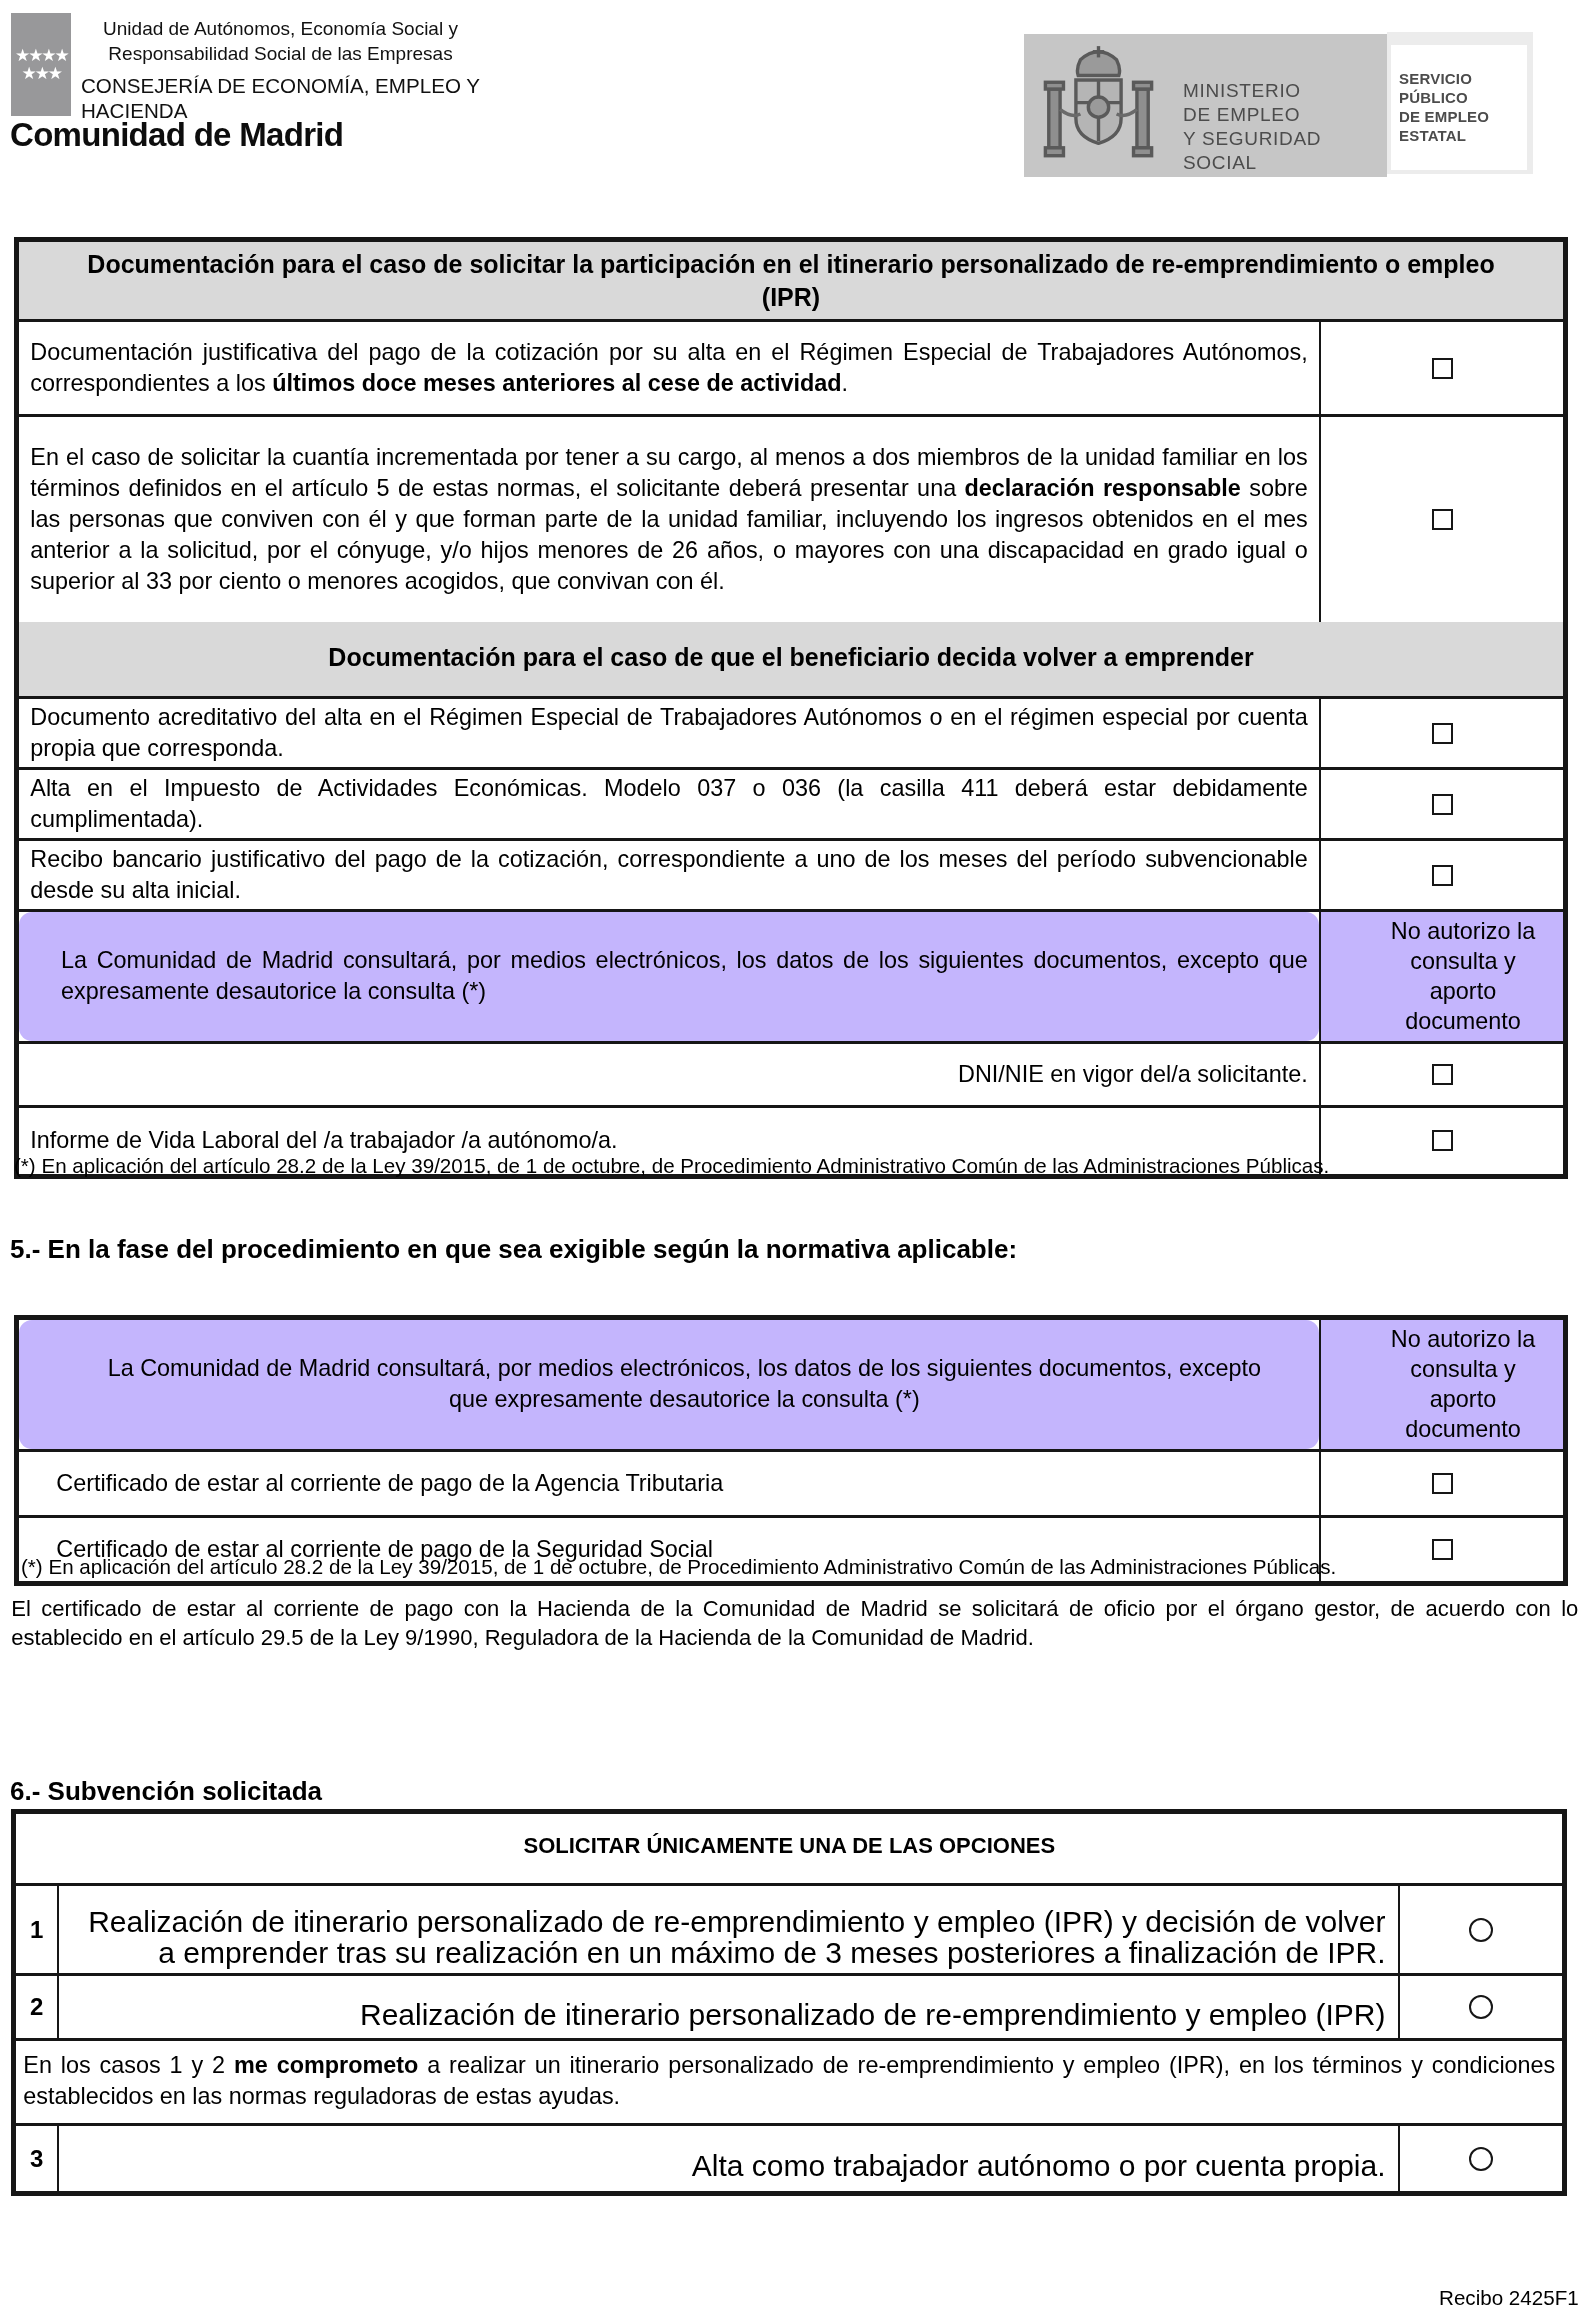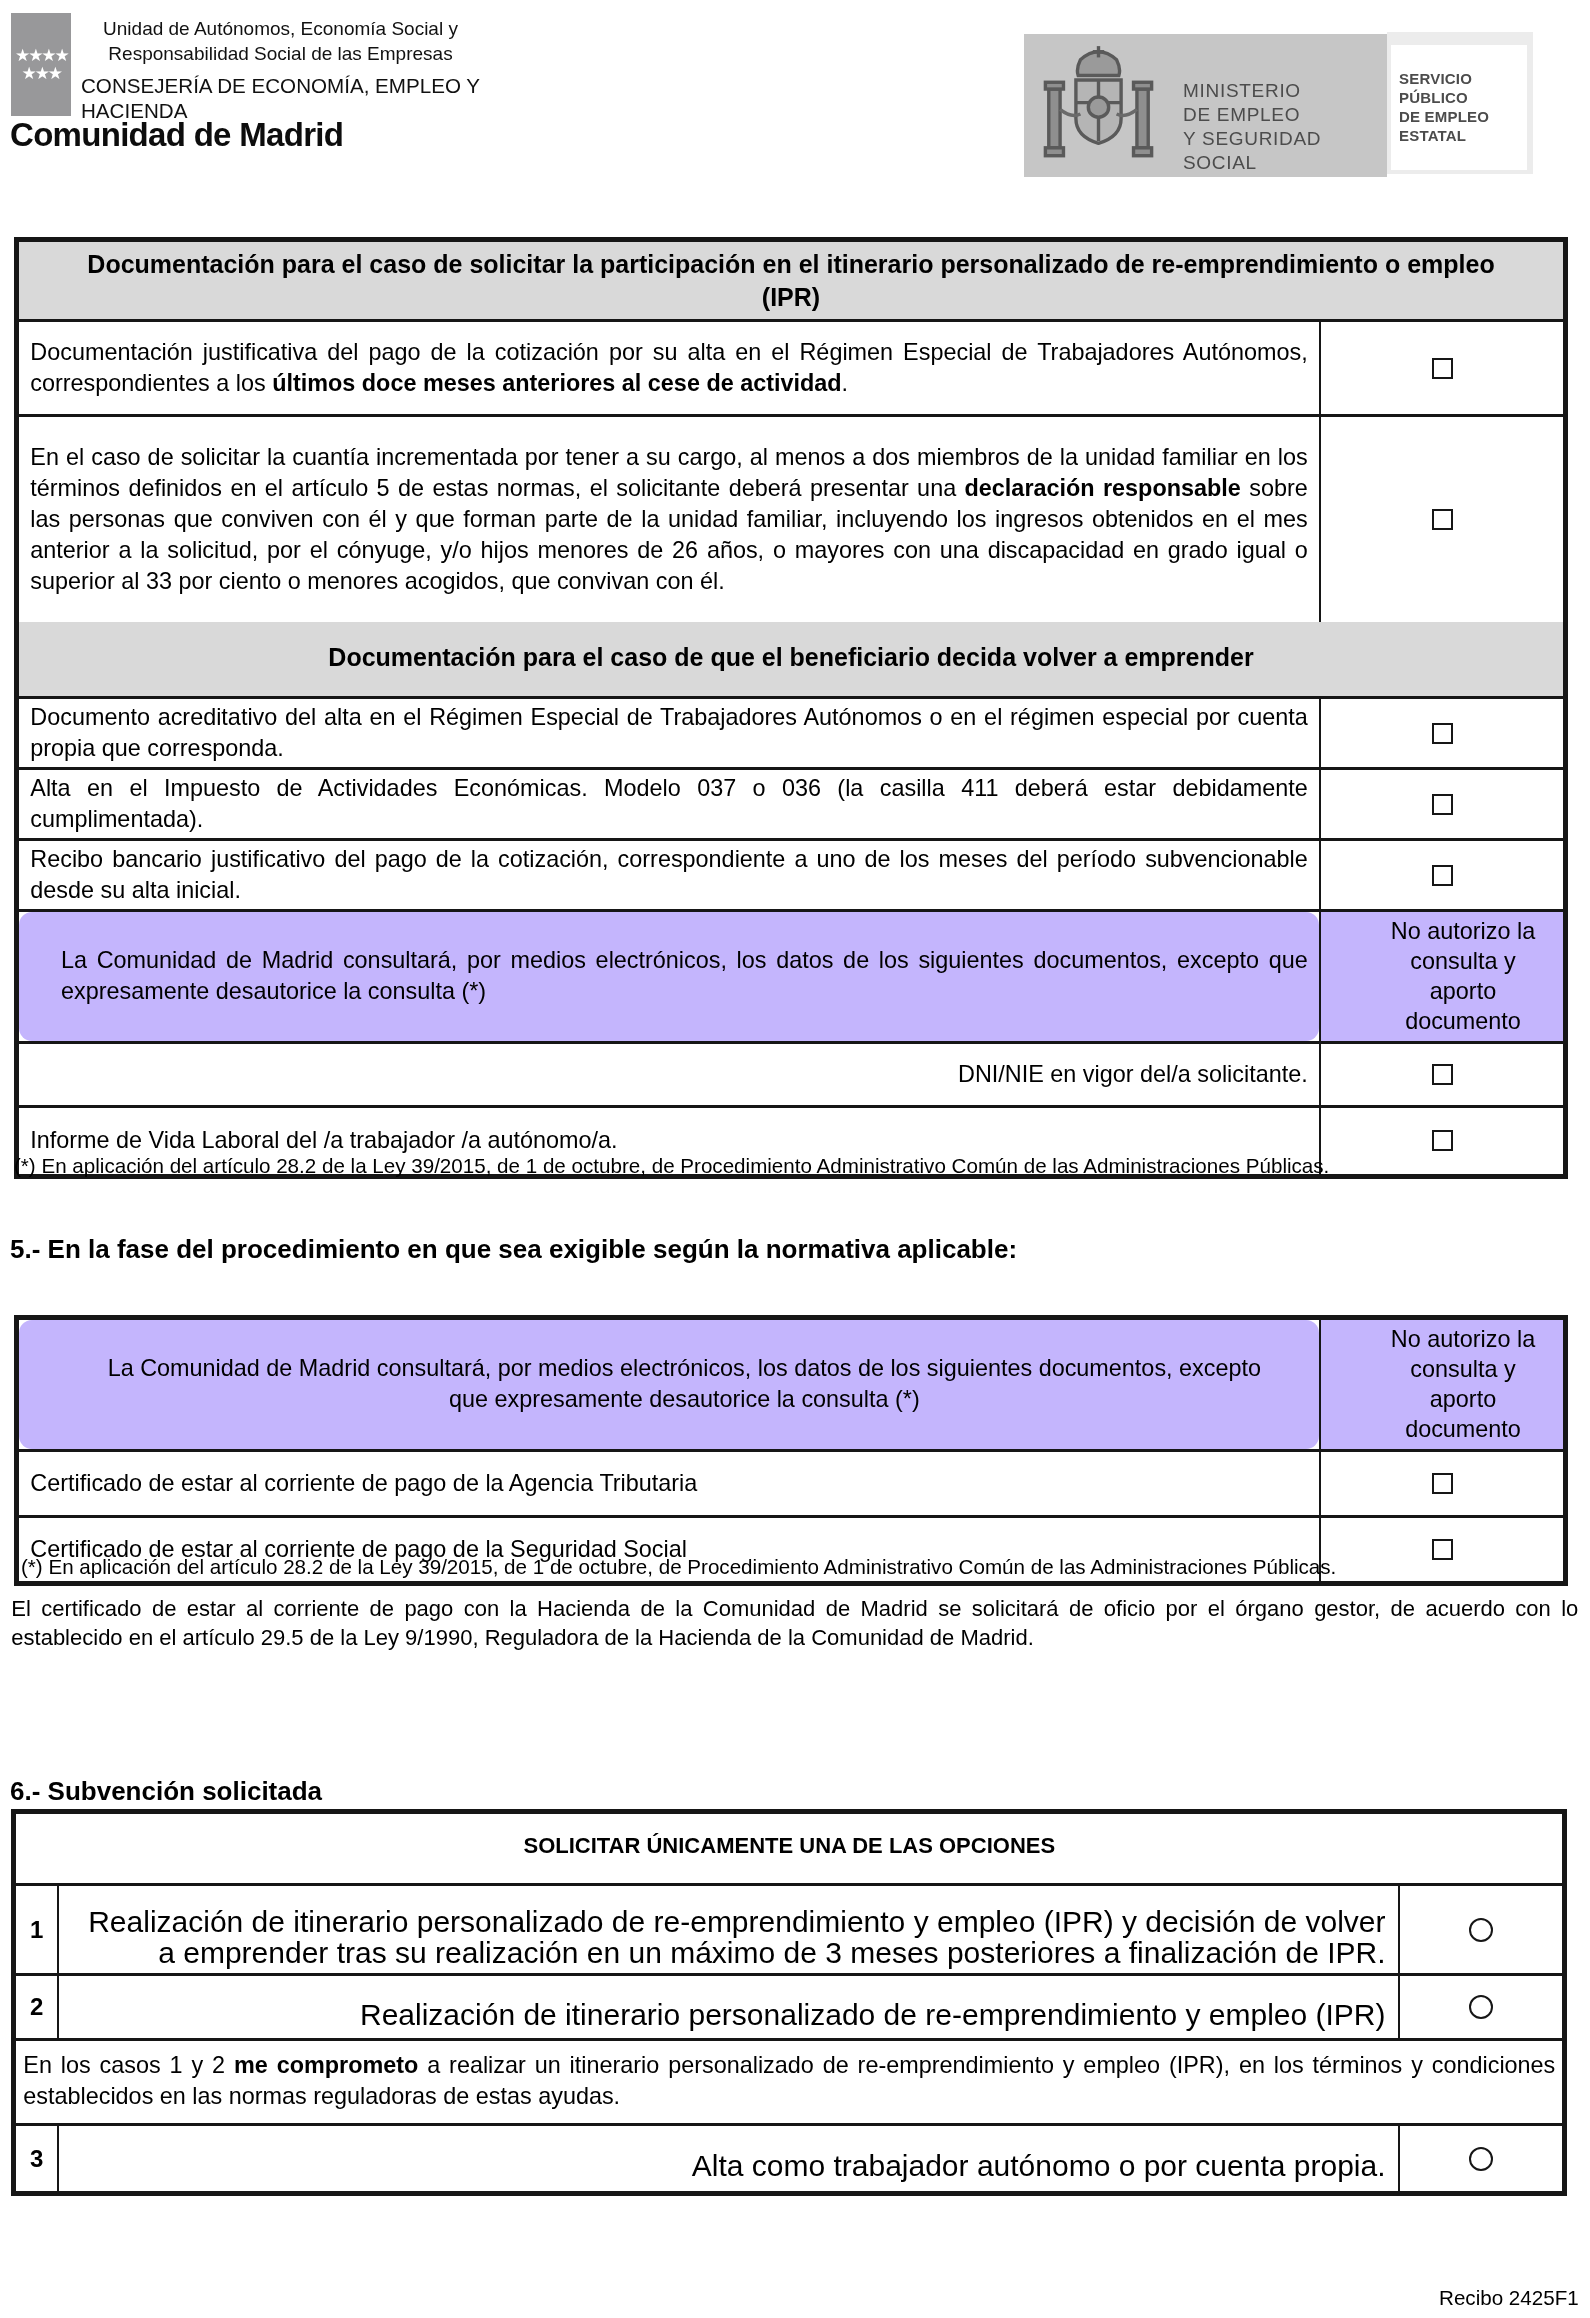--- a/index.html
+++ b/index.html
@@ -70,21 +70,21 @@
   .checkbox { width: 21px; height: 21px; border: 2.8px solid #161616; background: #fff; }
   .gray { background: #c4b5fd; padding-left: 42px; }
   .noauth { font-size: 23.4px; line-height: 30px; text-align: center; padding: 4.3px 14px; }
 
   
   .t1 { top: 237px; }
 
   
   .t2 { top: 1315px; }
   .t2 .cell-text.centered > div { text-align: center; padding: 0 28px; }
-  .t2 .cell-text.plain > div { text-align: left; }
+  .t2 .cell-text.plain > div { text-align: left; margin-left: 26px; }
 
   
   .t3 { top: 1809px; left: 11.3px; width: 1556px; }
   .t3 .thead3 {
     display: block; text-align: center; font-weight: 700;
     font-size: 22px; line-height: 28px; padding: 18.4px 28px;
   }
   .cell-num {
     width: 43px; border-right: 2.8px solid #161616;
     display: flex; align-items: center; justify-content: center;

